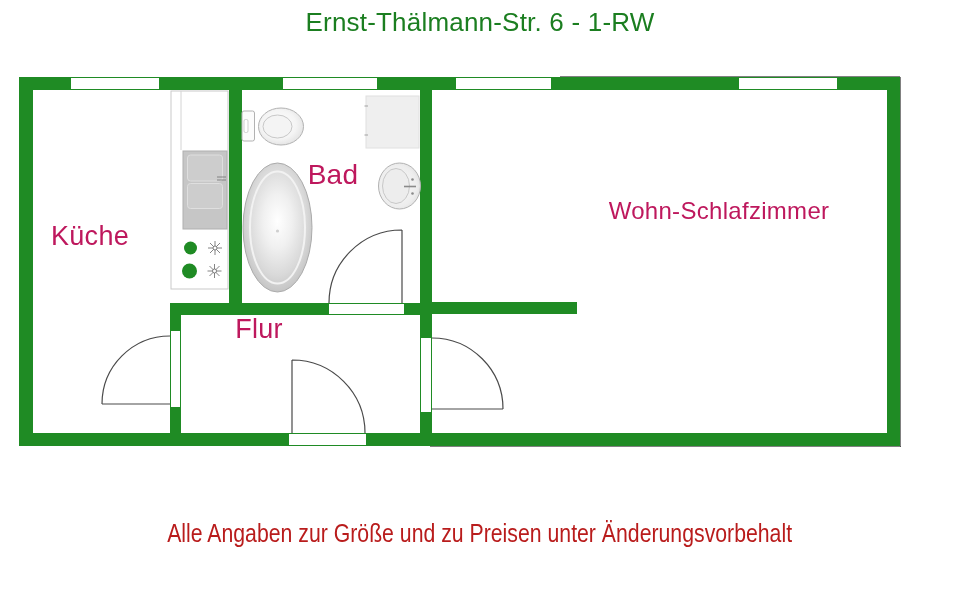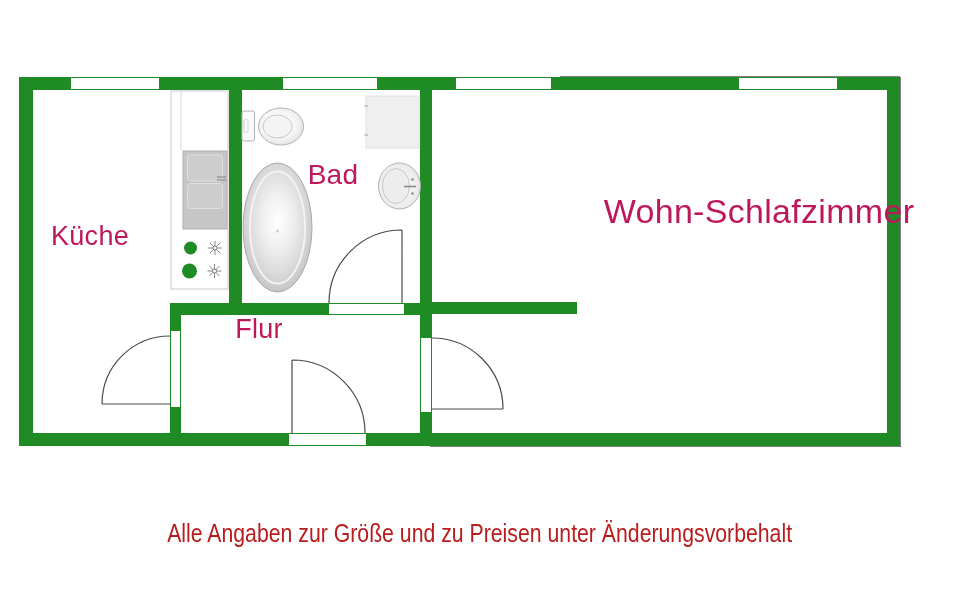--- a/index.html
+++ b/index.html
@@ -17,21 +17,21 @@
   .caption .inner{display:inline-block;font-size:25px;transform:scaleX(0.85);transform-origin:center;}
   .wall{position:absolute;background:#1f8b24;}
   .window,.opening{position:absolute;background:#ffffff;border:1px solid #1f8b24;box-sizing:border-box;}
   .shadow{position:absolute;background:#3c3c3c;opacity:.65;}
   .room{
     position:absolute;color:#be185d;white-space:nowrap;transform:translate(-50%,-50%);
     letter-spacing:0.3px;
   }
   #label-kitchen{left:90px;top:236px;font-size:27px;}
   #label-bath{left:333px;top:175px;font-size:28px;}
-  #label-living{left:719px;top:211px;font-size:34px;margin-left:40px;}
+  #label-living{left:719px;top:211px;font-size:24px;}
   #label-hall{left:259px;top:329px;font-size:27px;}
 
   
   #wall-top{left:19px;top:77px;width:881px;height:13px;}
   #wall-bottom{left:19px;top:433px;width:881px;height:13px;}
   #wall-left{left:19px;top:77px;width:14px;height:369px;}
   #wall-right{left:887px;top:77px;width:13px;height:369px;}
   
   #wall-kitchen-bath{left:229px;top:90px;width:13px;height:225px;}
   #wall-bath-living{left:420px;top:90px;width:12px;height:343px;}
@@ -53,20 +53,21 @@
   #shadow-bottom{left:430px;top:446px;width:471px;height:1px;}
   #shadow-top{left:560px;top:76px;width:340px;height:1px;}
 
   svg.overlay{position:absolute;left:0;top:0;width:960px;height:598px;}
 </style>
 </head>
 <body>
 
 <div class="stage">
 
+  <div class="title">Ernst-Thälmann-Str. 6 - 1-RW</div>
 
   <div class="wall" id="wall-top"></div>
   <div class="wall" id="wall-bottom"></div>
   <div class="wall" id="wall-left"></div>
   <div class="wall" id="wall-right"></div>
   <div class="shadow" id="shadow-right"></div>
   <div class="shadow" id="shadow-bottom"></div>
   <div class="shadow" id="shadow-top"></div>
 
   <div class="wall" id="wall-kitchen-bath"></div>

